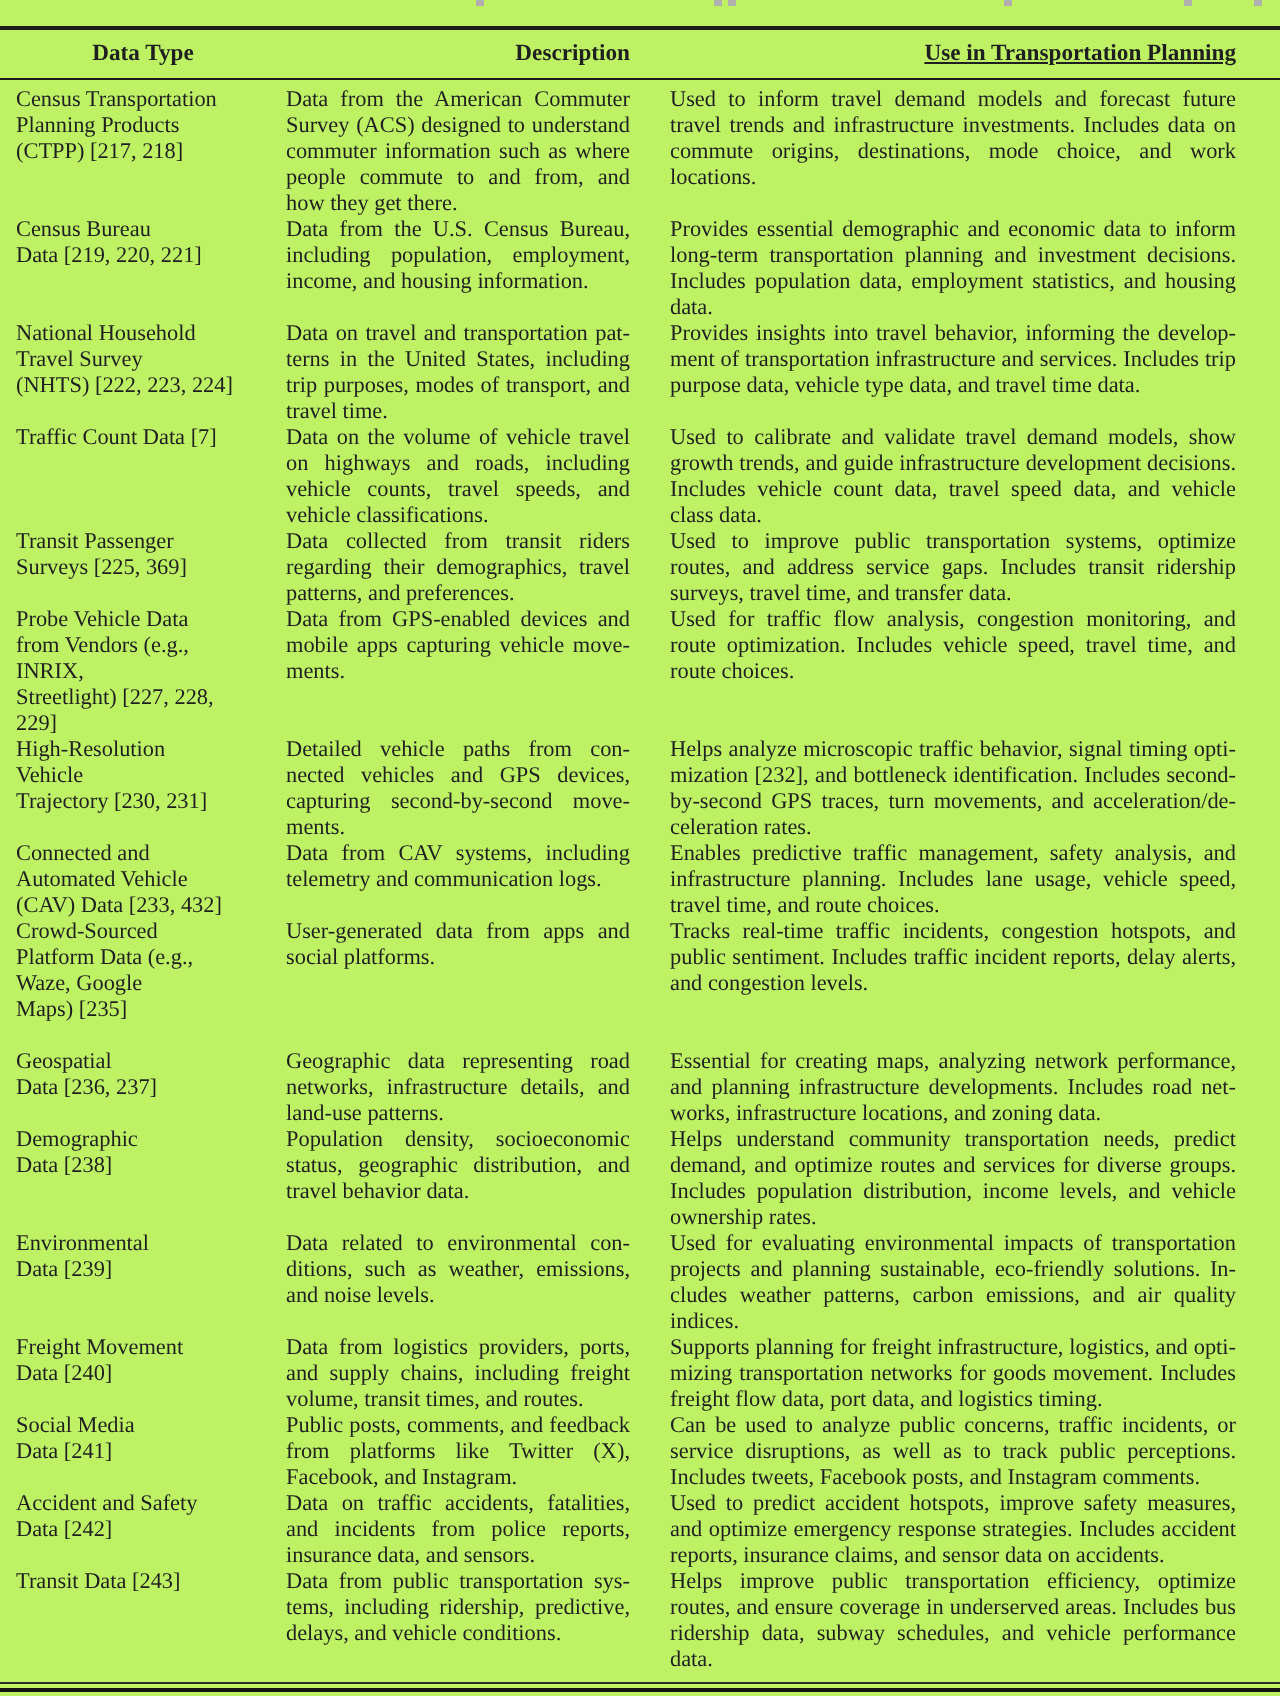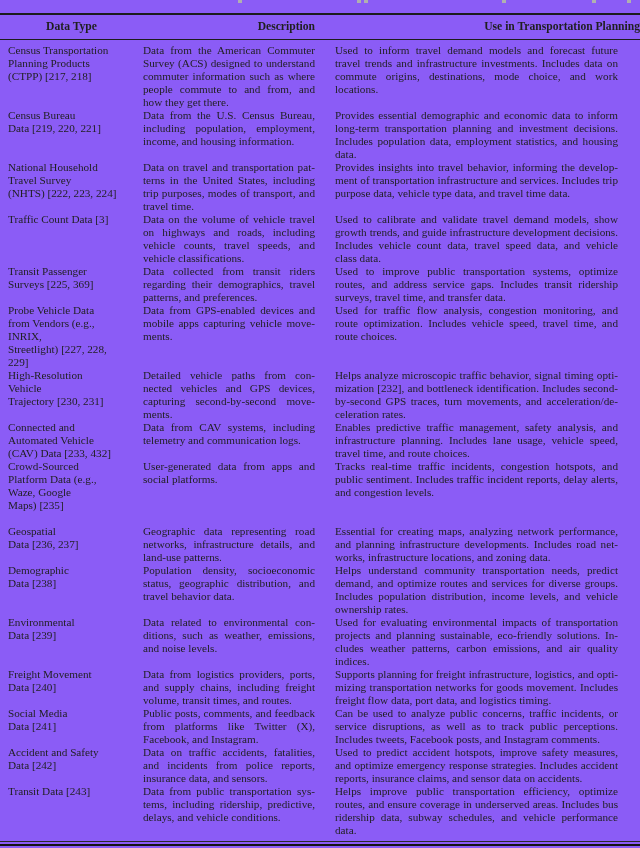--- a/index.html
+++ b/index.html
@@ -1,20 +1,20 @@
 <!DOCTYPE html>
 <html lang="en"><head>
 <meta charset="utf-8">
 <style>
   html, body { margin: 0; padding: 0; background: #ffffff; }
   .page {
     position: relative;
     width: 640px;
     height: 848px;
-    background: #8b5cf6;
+    background: #bef264;
     overflow: hidden;
     font-family: "Liberation Serif", "DejaVu Serif", serif;
     color: #1f1f1f;
     box-sizing: border-box;
     padding-top: 13px;
   }
   
   .caption-fragments { position: absolute; top: 0; left: 0; width: 640px; height: 5px; }
   .frag { position: absolute; top: 0; width: 4px; height: 3px; background: #b0b0b0; }
 
@@ -33,21 +33,21 @@
     font-size: 11.6px;
     line-height: 13px;
     padding-top: 5px;
     padding-bottom: 6px;
     border-bottom: 1.5px solid #1c1c1c;
     text-align: right;
     vertical-align: middle;
   }
   th.c1 { text-align: center; padding-left: 8px; }
   th.c2 { padding-left: 7px; padding-right: 20px; }
-  th.c3 { padding-right: 0; }
+  th.c3 { padding-right: 22px; text-decoration: underline; }
 
   tbody td {
     vertical-align: top;
     font-size: 11.2px;
     line-height: 13px;
     padding: 0;
     hyphens: manual;
   }
   tbody tr:first-child td { padding-top: 4px; }
   td.c1 { white-space: pre-line; padding-left: 8px; }
@@ -106,21 +106,21 @@
           <td class="c3">Provides essential demographic and economic data to inform long-term transportation planning and investment decisions. Includes population data, employment statistics, and housing data.</td>
         </tr>
         <tr>
           <td class="c1">National Household
 Travel Survey
 (NHTS) [222, 223, 224]</td>
           <td class="c2">Data on travel and transportation pat­terns in the United States, including trip purposes, modes of transport, and travel time.</td>
           <td class="c3">Provides insights into travel behavior, informing the develop­ment of transportation infrastructure and services. Includes trip purpose data, vehicle type data, and travel time data.</td>
         </tr>
         <tr>
-          <td class="c1">Traffic Count Data [3]</td>
+          <td class="c1">Traffic Count Data [7]</td>
           <td class="c2">Data on the volume of vehicle travel on highways and roads, including vehicle counts, travel speeds, and vehicle classifications.</td>
           <td class="c3">Used to calibrate and validate travel demand models, show growth trends, and guide infrastructure development decisions. Includes vehicle count data, travel speed data, and vehicle class data.</td>
         </tr>
         <tr>
           <td class="c1">Transit Passenger
 Surveys [225, 369]</td>
           <td class="c2">Data collected from transit riders regarding their demographics, travel patterns, and preferences.</td>
           <td class="c3">Used to improve public transportation systems, optimize routes, and address service gaps. Includes transit ridership surveys, travel time, and transfer data.</td>
         </tr>
         <tr>

